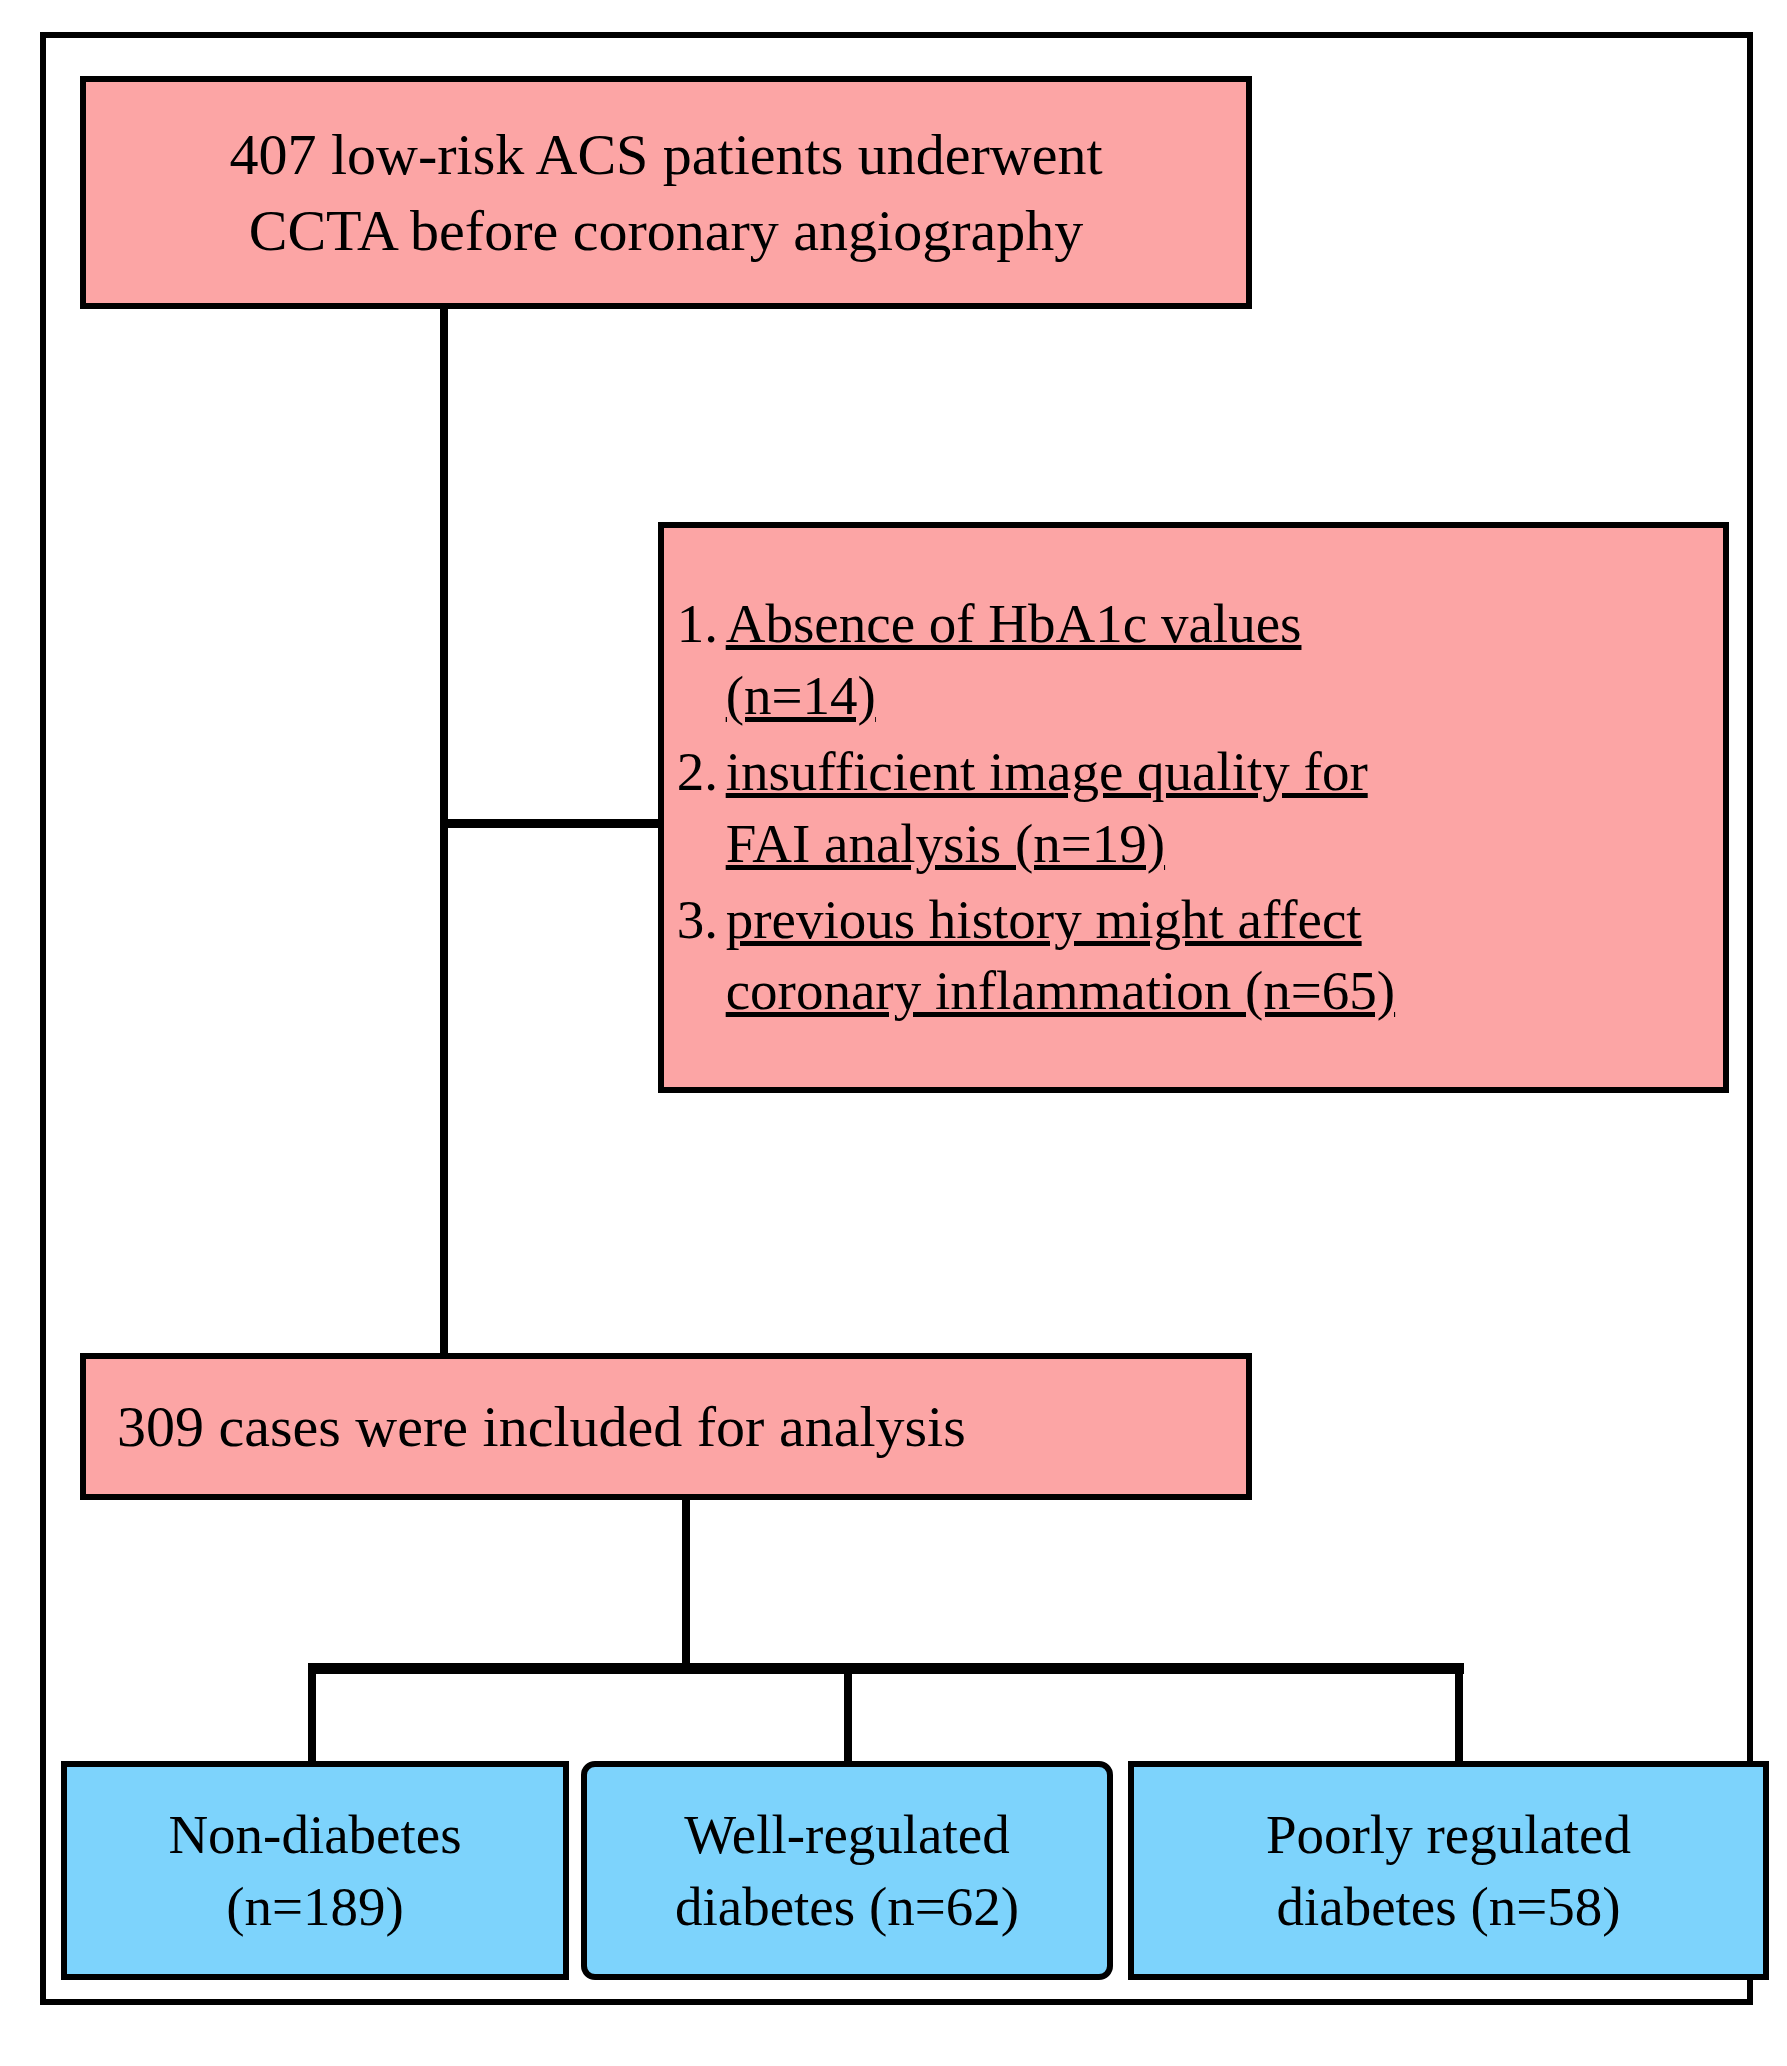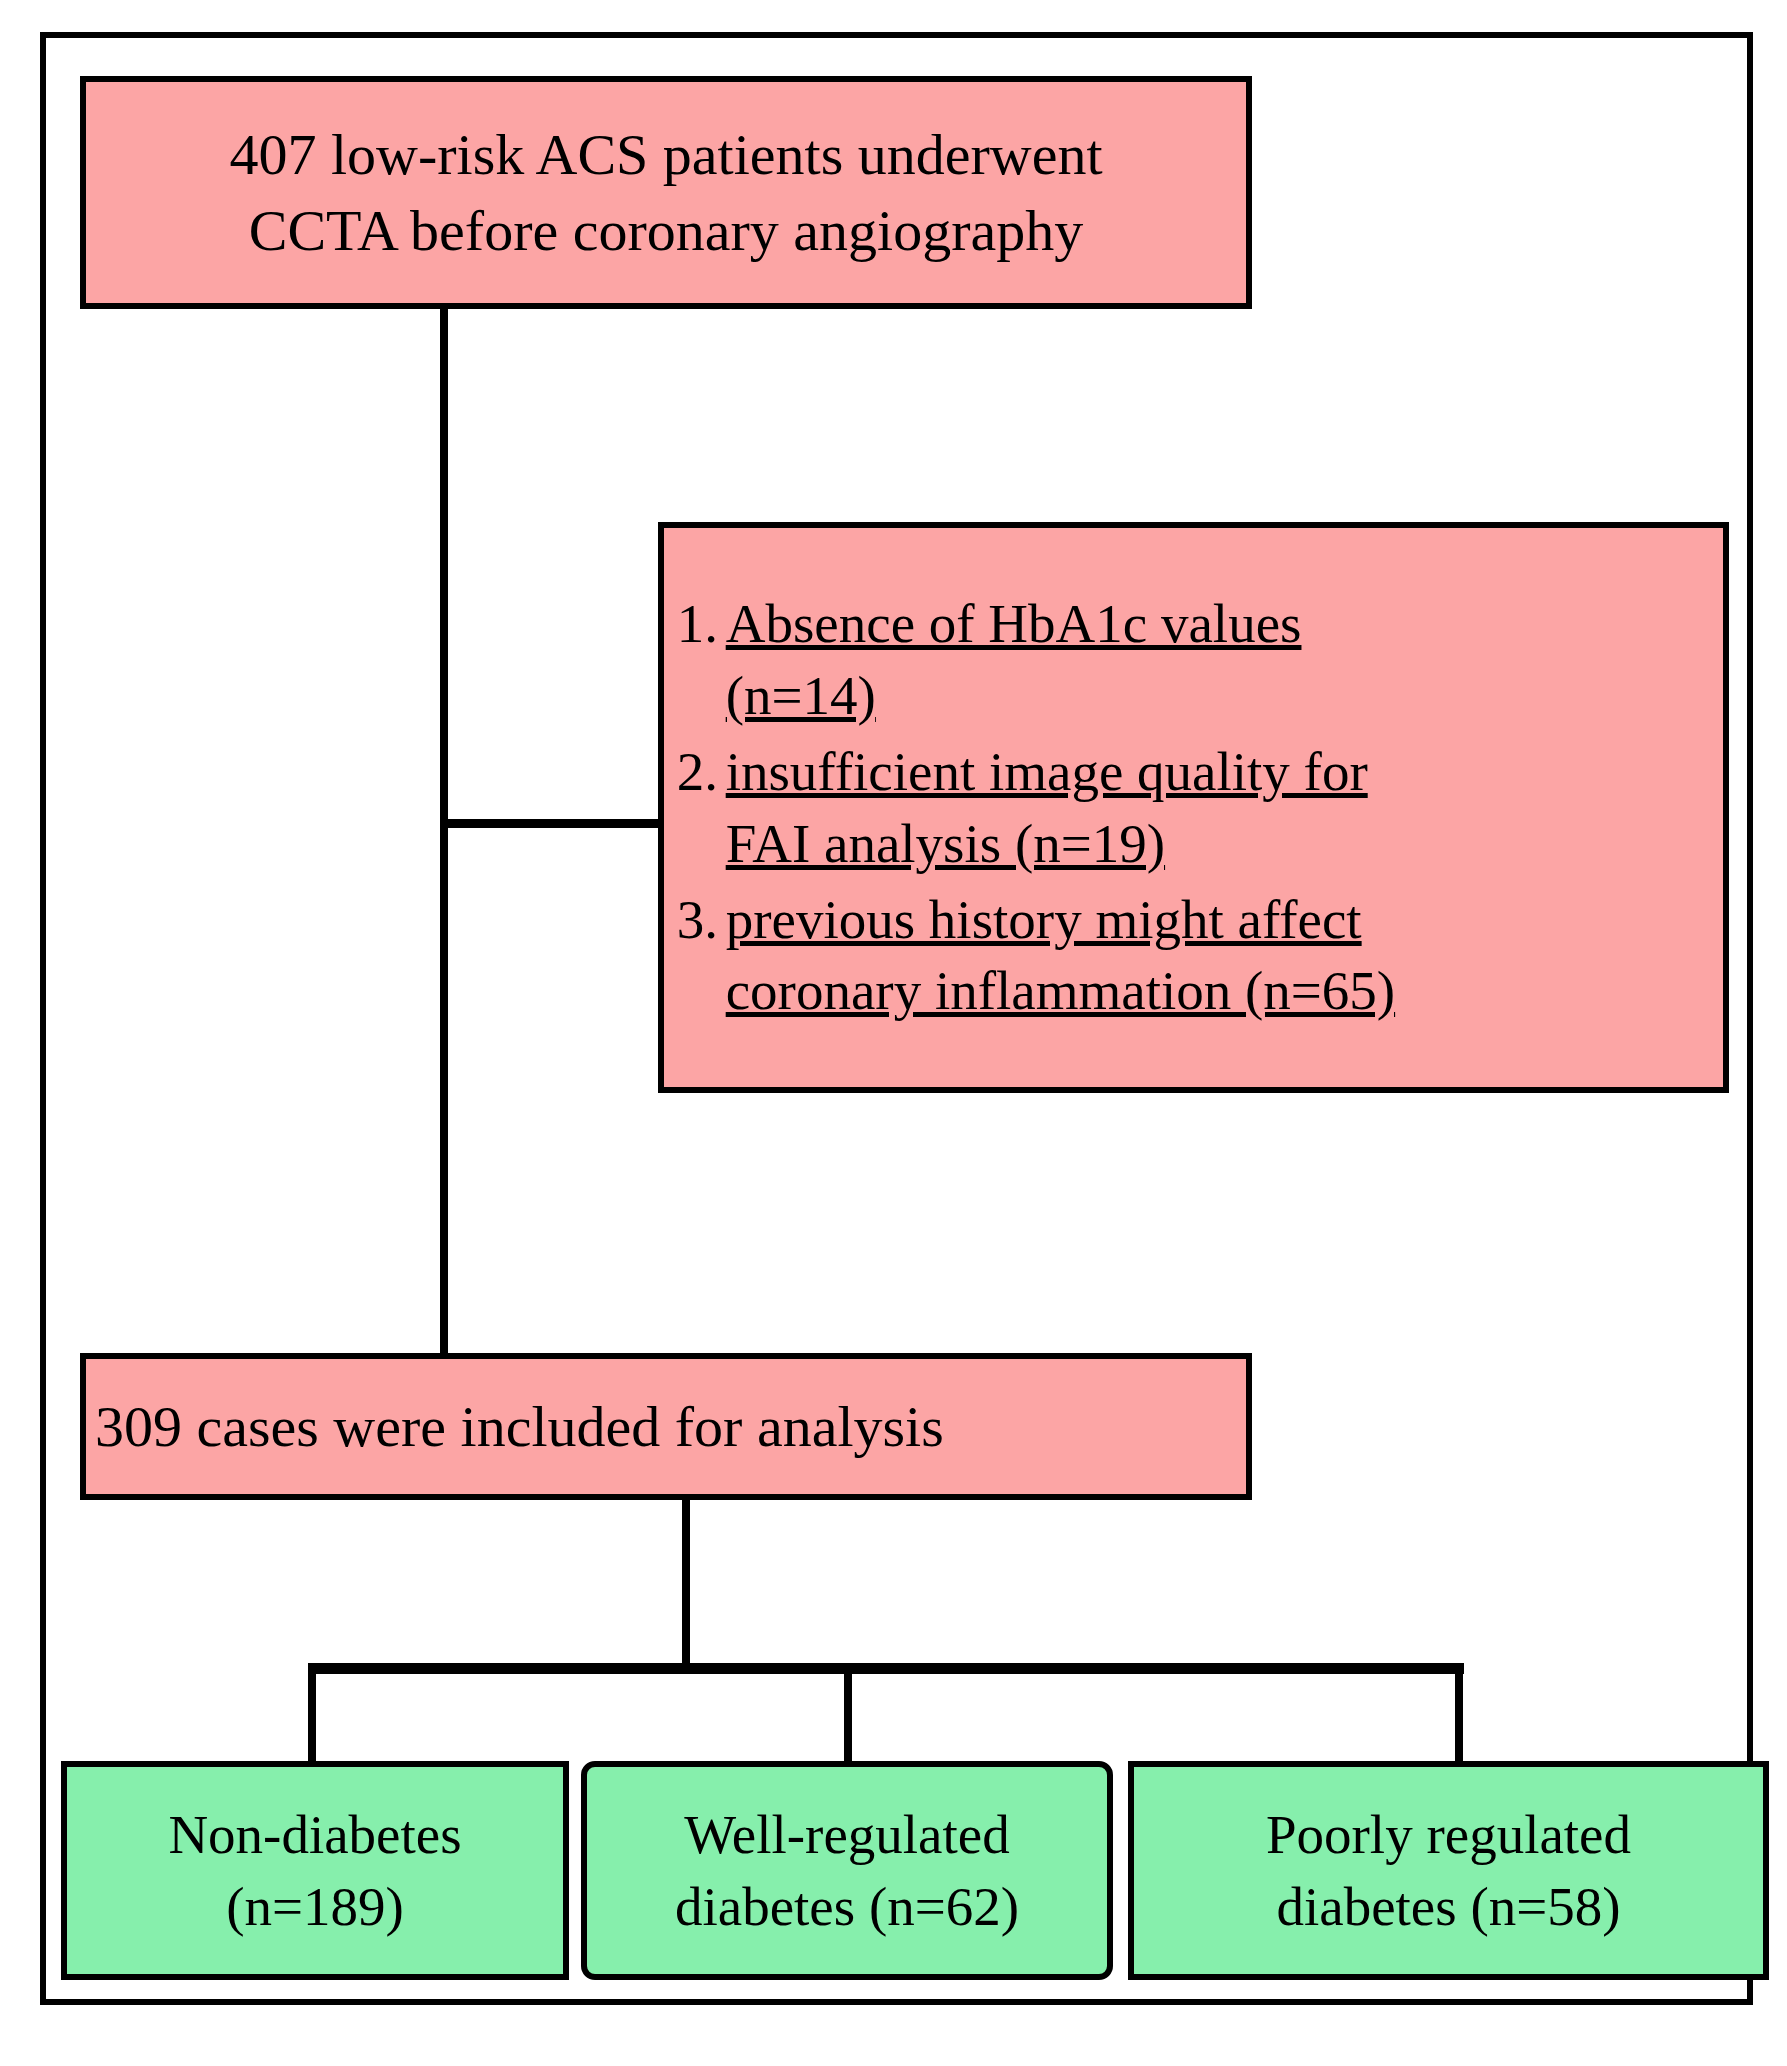--- a/index.html
+++ b/index.html
@@ -87,29 +87,29 @@
     text-decoration: underline;
   }
   #box-included {
     left: 80px;
     top: 1353px;
     width: 1172px;
     height: 147px;
     font-size: 58px;
     justify-content: flex-start;
   }
-  #box-included .node-text { padding-left: 9px; text-align: left; }
+  #box-included .node-text { padding-left: 31px; text-align: left; }
 
   .leaf-box {
     position: absolute;
     top: 1761px;
     height: 219px;
     border: 6.3px solid #000000;
     box-sizing: border-box;
-    background: #86efac;
+    background: #7dd3fc;
     display: flex;
     align-items: center;
     justify-content: center;
     text-align: center;
     font-size: 55px;
     color: #000000;
   }
   #box-nondiabetes { left: 61px;  width: 508px; }
   #box-wellreg     { left: 581px; width: 532px; border-radius: 14px; }
   #box-poorlyreg   { left: 1128px; width: 641px; }

